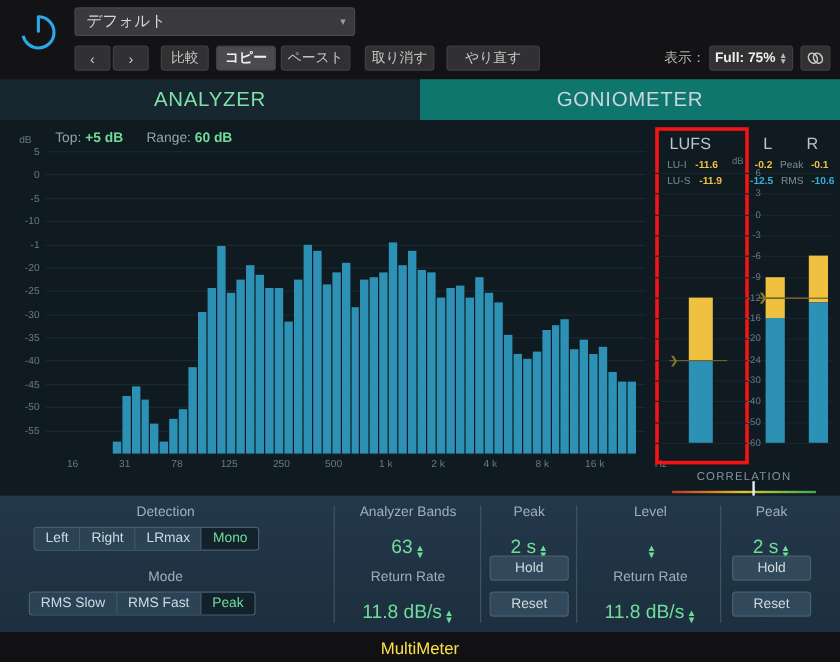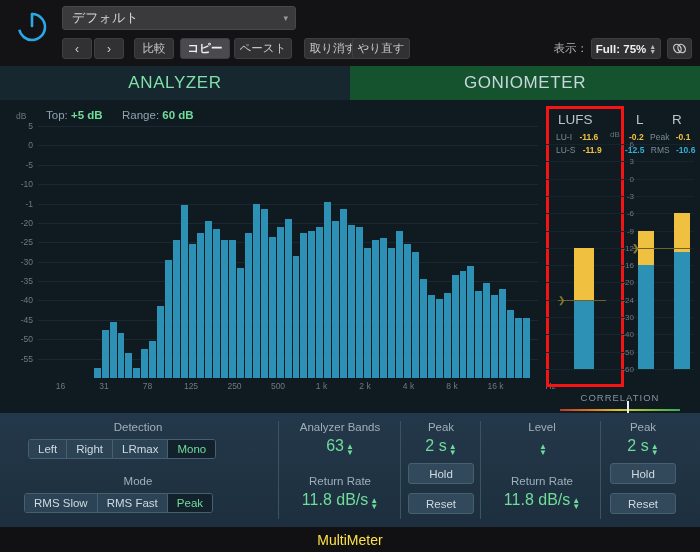--- a/index.html
+++ b/index.html
@@ -60,21 +60,21 @@
     font-size: 7px; color: #b9b9b9;
   }
 
   
   .tabs { position: absolute; left: 0; top: 66px; width: 700px; height: 34px; display: flex; }
   .tab {
     flex: 1; display: flex; align-items: center; justify-content: center;
     font-size: 17px; letter-spacing: 0.6px; cursor: pointer;
   }
   .tab.active { background: #16272f; color: #7fe0a8; }
-  .tab.inactive { background: #14532d; color: #c8d6de; }
+  .tab.inactive { background: #0f766e; color: #c8d6de; }
 
   
   .main {
     position: absolute; left: 0; top: 100px; width: 700px; height: 313px;
     background: #101a21;
   }
   .an-head { position: absolute; left: 14px; top: 9px; font-size: 11.5px; color: #8fa3ae; }
   .an-head .lbl { color: #8fa3ae; }
   .an-head .val { color: #6fdc9a; font-weight: bold; }
   .an-head .sp { display: inline-block; width: 13px; }
@@ -127,21 +127,21 @@
   .sect-label { position: absolute; font-size: 11.5px; color: #9fb0bb; text-align: center; }
   .seg { position: absolute; display: flex; height: 20px;
     border: 1px solid #46606f; border-radius: 3px; overflow: hidden; }
   .seg-item {
     display: flex; align-items: center; justify-content: center;
     padding: 0 9px; font-size: 11.5px; color: #cfdae1;
     background: #2b4355; border-right: 1px solid #46606f; cursor: pointer;
   }
   .seg-item:last-child { border-right: none; }
   .seg-item.sel { background: #13212c; color: #6fdc9a; }
-  .val-ctl { position: absolute; text-align: center; font-size: 16px; color: #6fdc9a; white-space: nowrap; cursor: pointer; }
+  .val-ctl { position: absolute; text-align: center; font-size: 16px; color: #6fdc9a; white-space: nowrap; cursor: pointer; margin-top: 11px; }
   .val-ctl .arrows { display: inline-flex; flex-direction: column; line-height: 6px; font-size: 8px; color: #6fdc9a; vertical-align: 2px; margin-left: 2px; }
   .pbtn {
     position: absolute; height: 21px; width: 66px;
     background: #32495b; border: 1px solid #46606f; border-radius: 3px;
     color: #cfdae1; font-size: 11.5px;
     display: flex; align-items: center; justify-content: center; cursor: pointer;
   }
   .divider { position: absolute; width: 1px; background: #3a5467; }
 
   
@@ -168,21 +168,21 @@
       <span>デフォルト</span>
       <span class="preset-caret">▾</span>
     </div>
 
     <div class="tb-btn arrow" style="left:62px; width:30px;">‹</div>
     <div class="tb-btn arrow" style="left:94px; width:30px;">›</div>
     <div class="tb-btn" style="left:134px; width:40px;">比較</div>
     <div class="tb-btn on" style="left:180px; width:50px;">コピー</div>
     <div class="tb-btn" style="left:234px; width:58px;">ペースト</div>
     <div class="tb-btn" style="left:304px; width:58px;">取り消す</div>
-    <div class="tb-btn" style="left:352px; width:58px;">やり直す</div>
+    <div class="tb-btn" style="left:372px; width:78px;">やり直す</div>
 
     <div class="disp-label">表示：</div>
     <div class="disp-stepper">
       <span>Full: 75%</span>
       <span class="stepper-arrows">
           <span>▲</span>
           <span>▼</span>
         </span>
     </div>
     <div class="link-btn">

